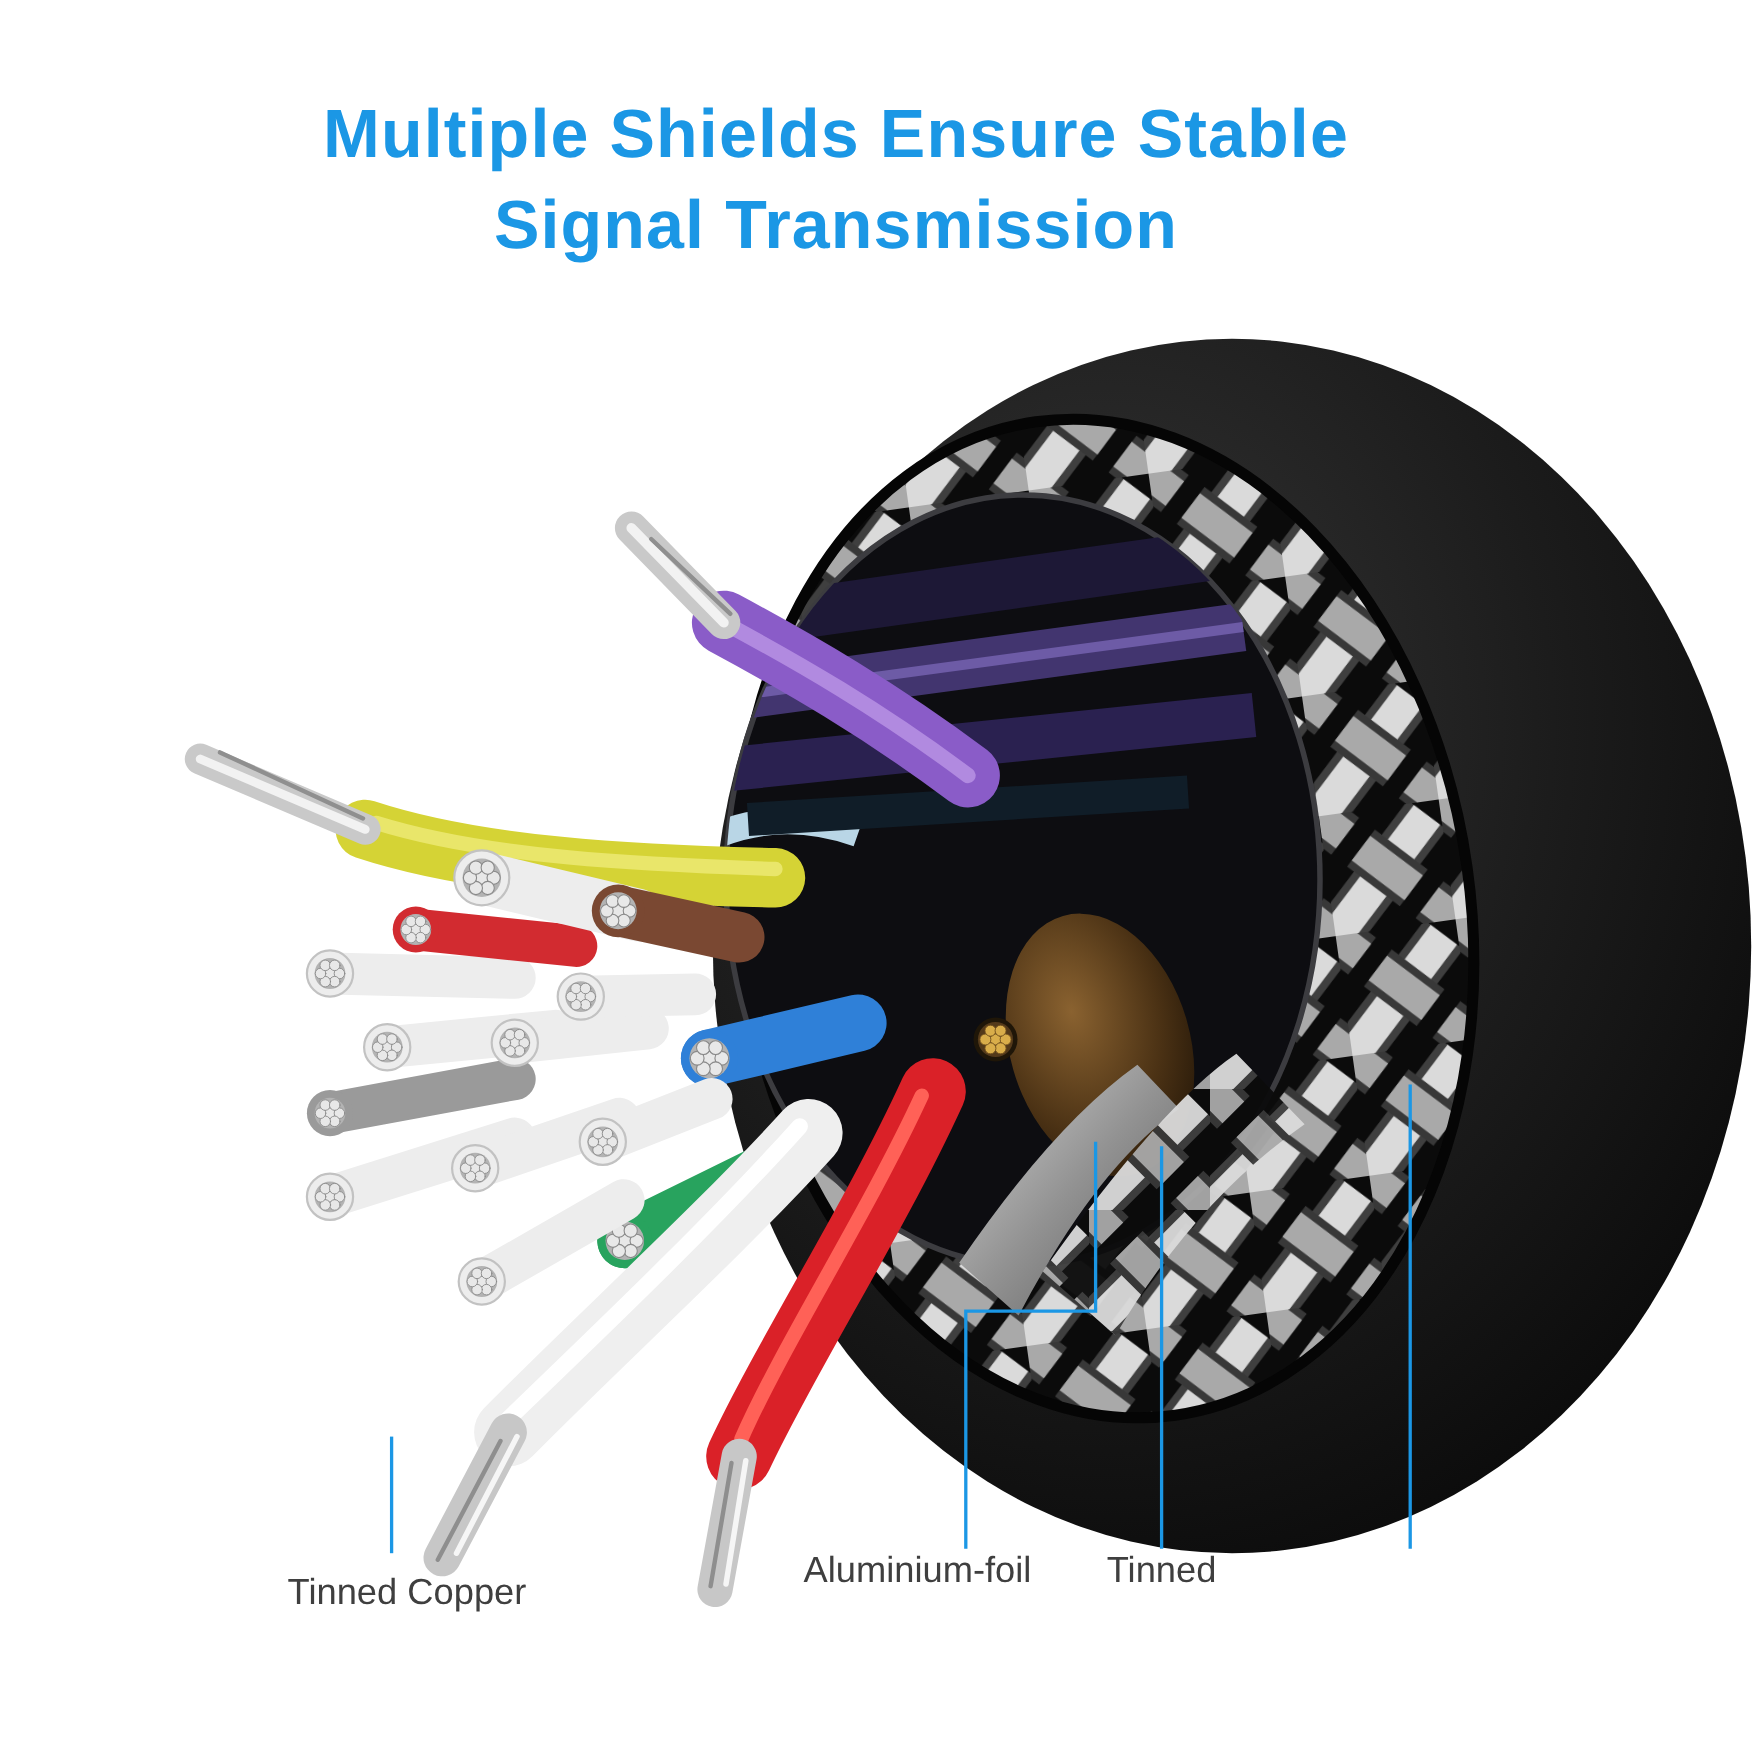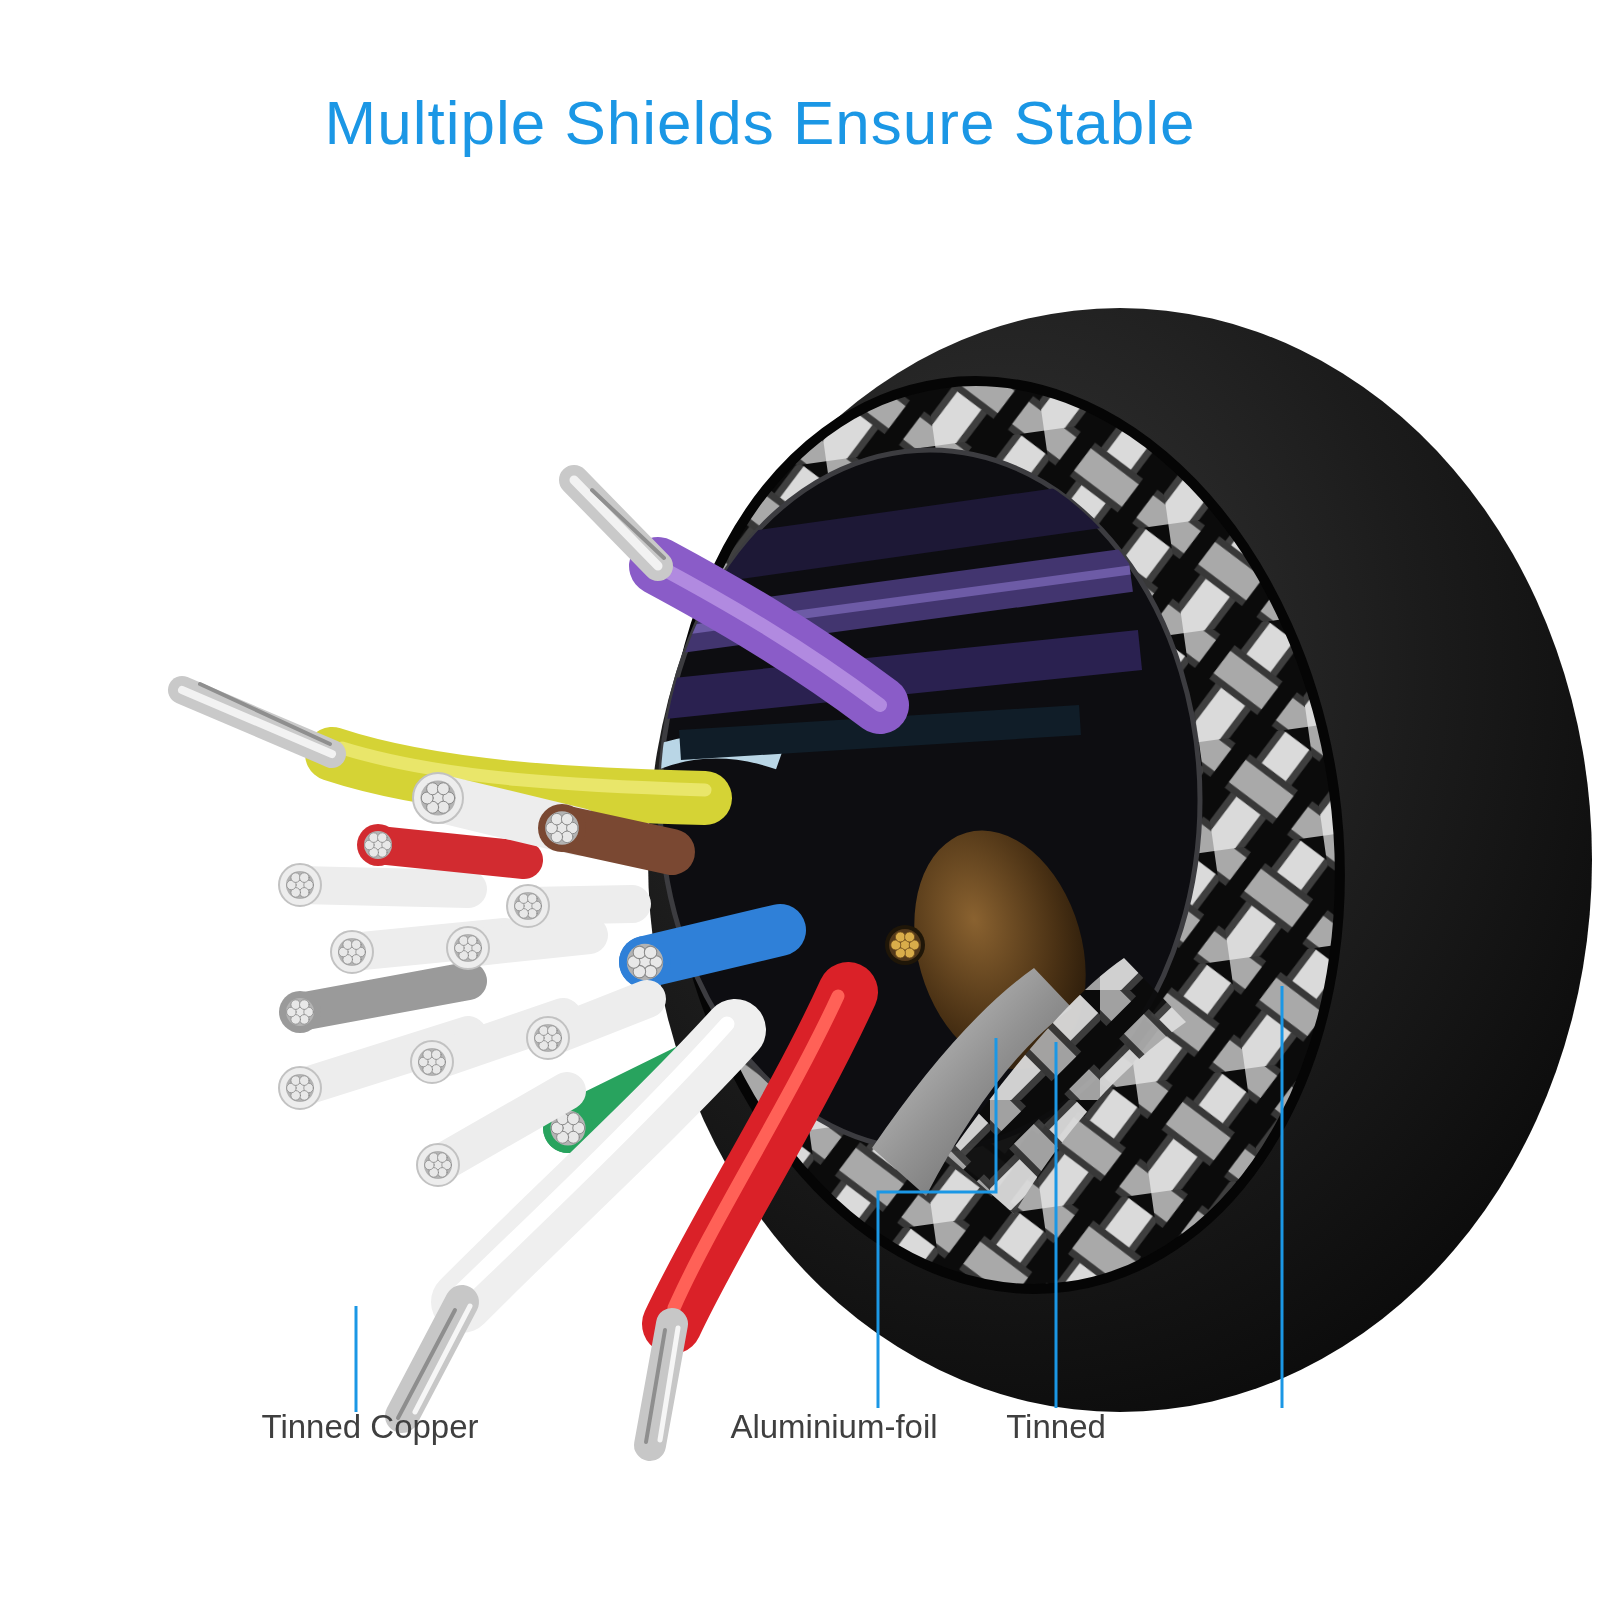--- a/index.html
+++ b/index.html
@@ -2,40 +2,41 @@
 <html><head>
 <meta charset="utf-8">
 <style>
   html,body{margin:0;padding:0;background:#ffffff;}
   .canvas{
     position:relative;width:1600px;height:1600px;background:#ffffff;overflow:hidden;
     font-family:"Liberation Sans", sans-serif;
   }
   .headline{
     position:absolute;top:82px;left:60px;width:1400px;
-    text-align:center;color:#1b97e5;font-weight:400;
+    text-align:center;color:#1b97e5;font-weight:700;
     font-size:62px;line-height:1.32;letter-spacing:1px;
   }
   .art{position:absolute;top:0;left:0;}
   .callout-label{
     position:absolute;top:1408px;text-align:center;
     color:#3f3f3f;font-size:33px;font-weight:400;
   }
-  .lbl-tinned{left:250px;width:240px;}
+  .lbl-tinned{left:250px;width:240px;margin-top:20px;}
   .lbl-foil{left:724px;width:220px;}
   .lbl-braid{left:1000px;width:112px;}
   .lbl-pvc{left:1130px;width:330px;}
 </style>
 </head>
 <body>
 
 <div class="canvas">
 
   <div class="headline">
     <div>Multiple Shields Ensure Stable</div>
+    <div>Signal Transmission</div>
   </div>
 
   <svg class="art" viewBox="0 0 1600 1600" width="1600" height="1600">
     <defs>
       <radialGradient id="jacketG" cx="38%" cy="32%" r="78%">
         <stop offset="0%" stop-color="#363636"></stop>
         <stop offset="55%" stop-color="#1c1c1c"></stop>
         <stop offset="100%" stop-color="#090909"></stop>
       </radialGradient>
       <linearGradient id="foilG" x1="0" y1="0" x2="1" y2="1">

